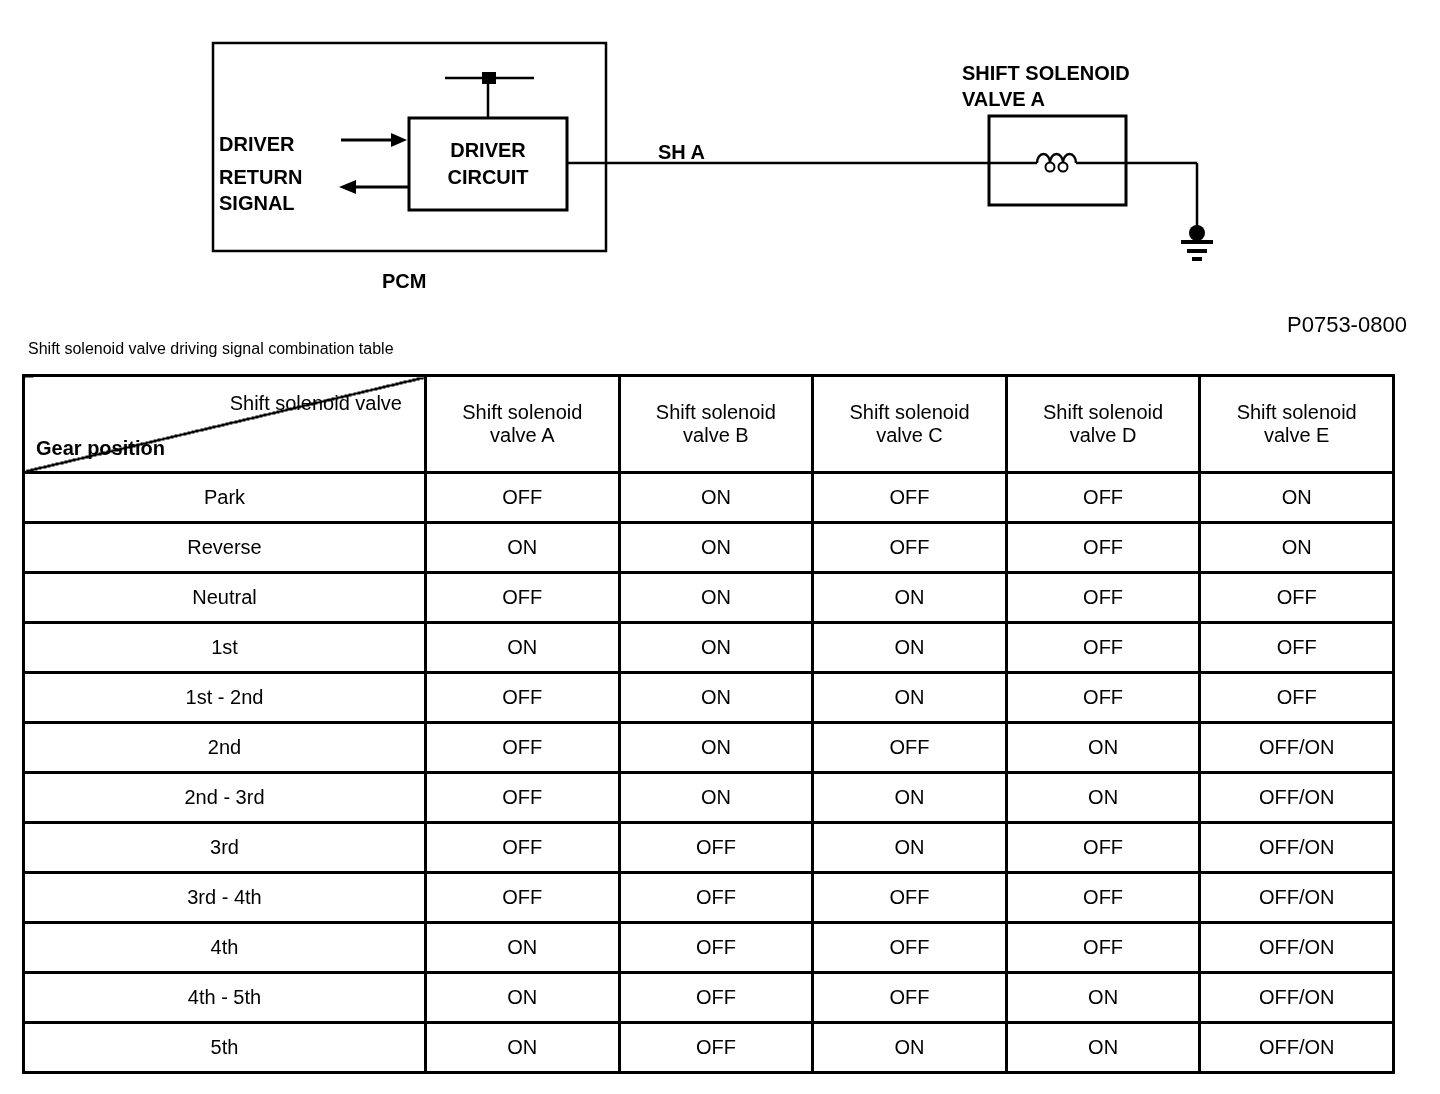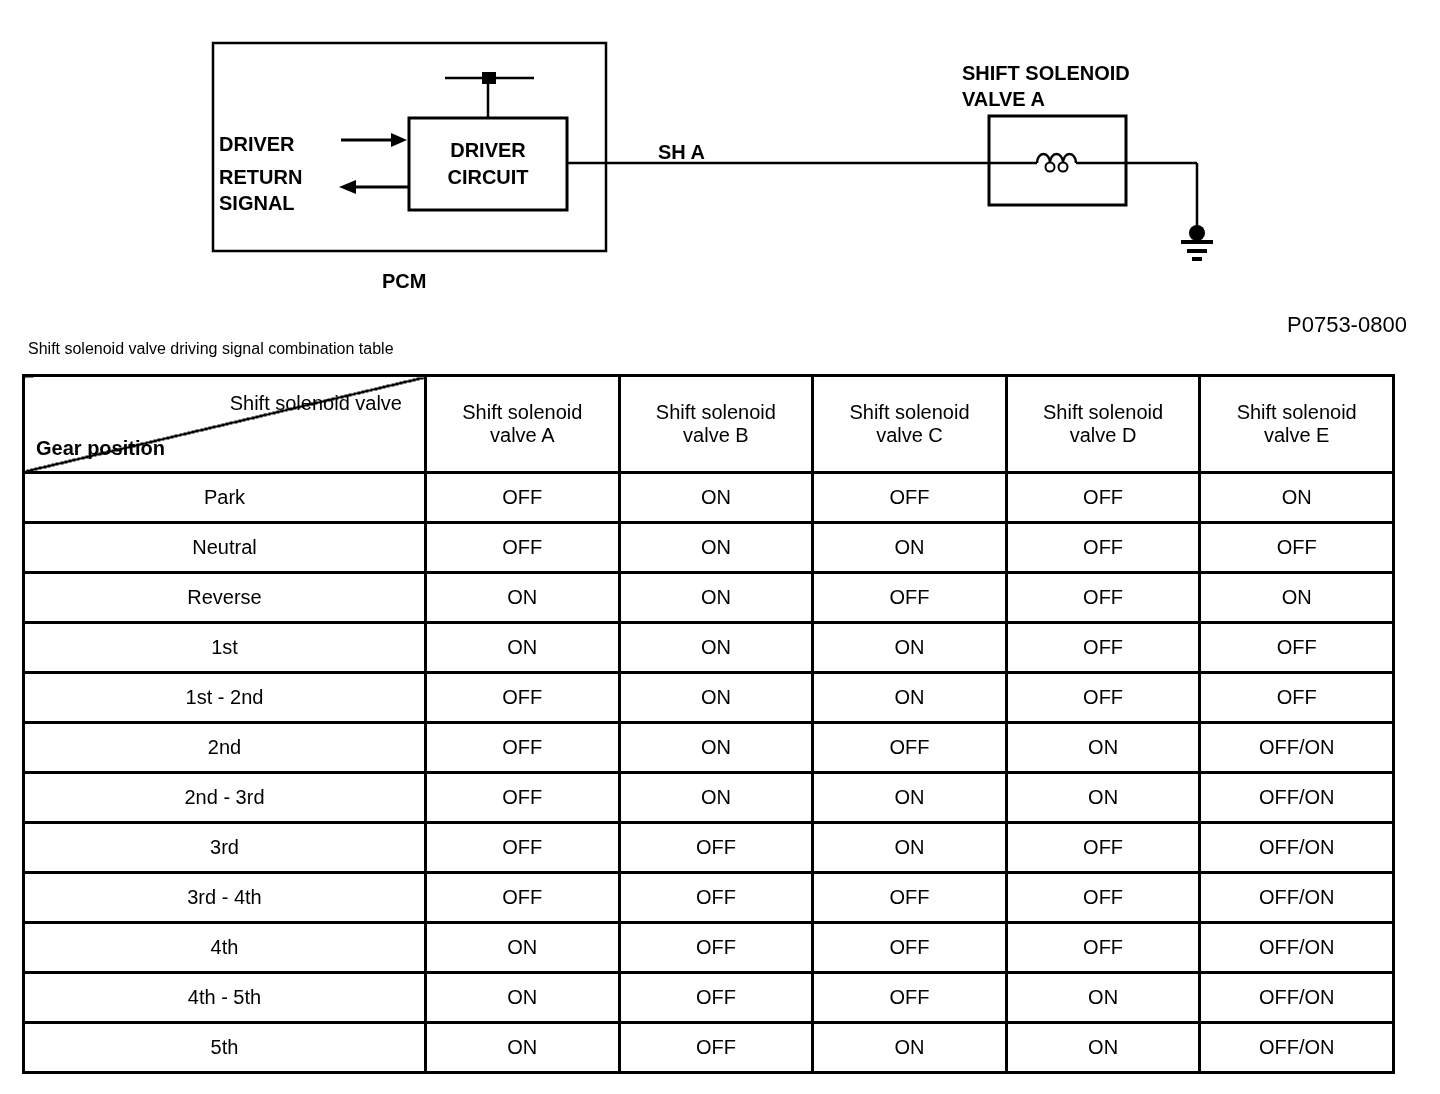--- a/index.html
+++ b/index.html
@@ -146,34 +146,34 @@
     <tbody>
         <tr>
           <td>Park</td>
           <td>OFF</td>
           <td>ON</td>
           <td>OFF</td>
           <td>OFF</td>
           <td>ON</td>
         </tr>
         <tr>
+          <td>Reverse</td>
+          <td>ON</td>
+          <td>ON</td>
+          <td>OFF</td>
+          <td>OFF</td>
+          <td>ON</td>
+        </tr>
+        <tr>
           <td>Neutral</td>
           <td>OFF</td>
           <td>ON</td>
           <td>ON</td>
           <td>OFF</td>
           <td>OFF</td>
-        </tr>
-        <tr>
-          <td>Reverse</td>
-          <td>ON</td>
-          <td>ON</td>
-          <td>OFF</td>
-          <td>OFF</td>
-          <td>ON</td>
         </tr>
         <tr>
           <td>1st</td>
           <td>ON</td>
           <td>ON</td>
           <td>ON</td>
           <td>OFF</td>
           <td>OFF</td>
         </tr>
         <tr>

